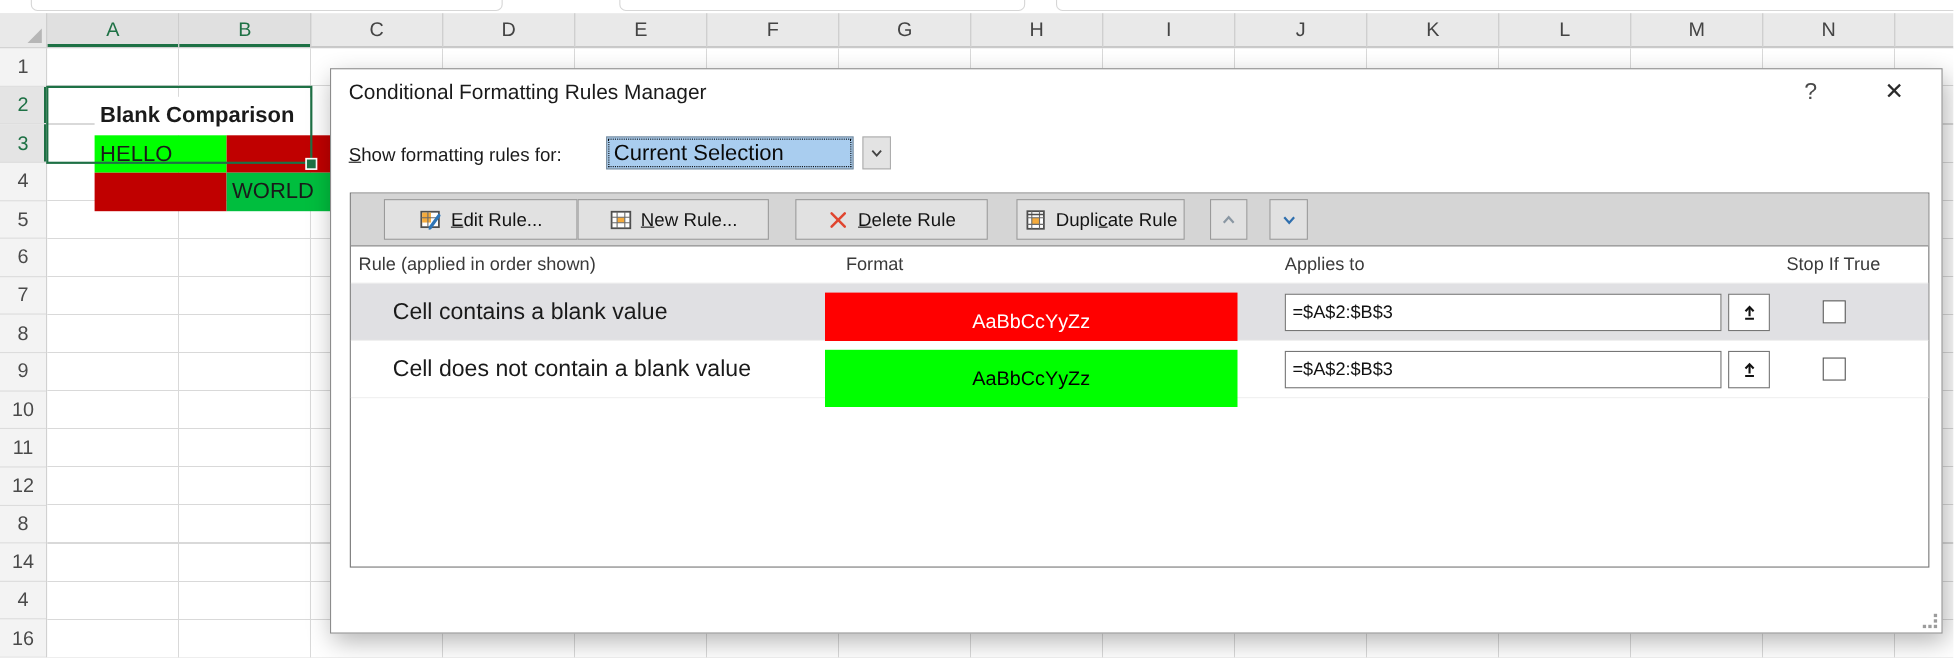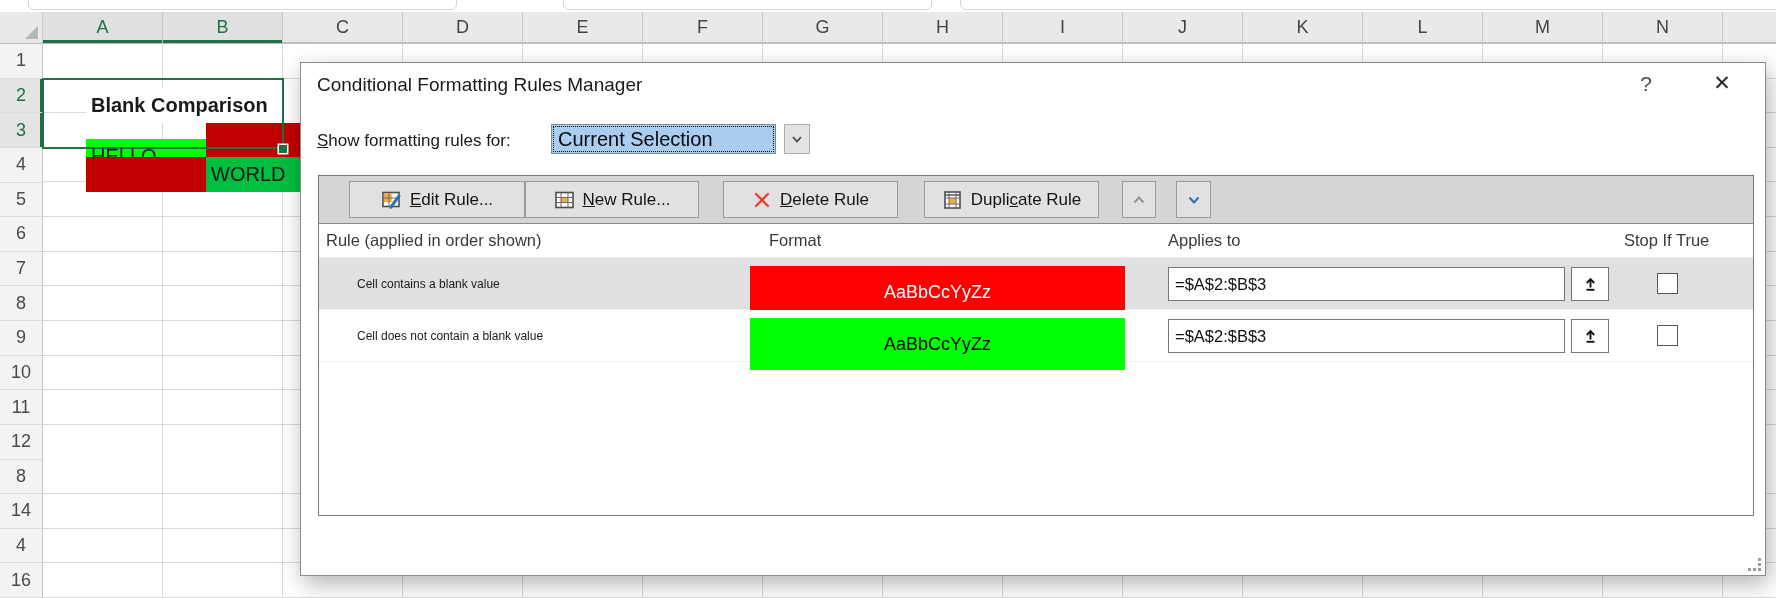--- a/index.html
+++ b/index.html
@@ -41,27 +41,27 @@
   .dlg-close { position:absolute; left:1404px; top:4px; width:34px; height:32px; display:flex; align-items:center; justify-content:center; font-size:21px; color:#2b2b2b; font-weight:300; cursor:default; }
   .show-label { position:absolute; left:16px; top:68px; font-size:17px; }
   .combo { position:absolute; left:250px; top:61px; width:225px; height:30px; background:#a9cdef; border:1px solid #7a8a99;
            outline:1px dotted #000; outline-offset:-3px; display:flex; align-items:center; padding-left:6px; font-size:20px; color:#0a0a0a; }
   .combo-arrow { position:absolute; left:483px; top:61px; width:26px; height:30px; background:#e3e3e3; border:1px solid #adadad; display:flex; align-items:center; justify-content:center; }
   .group { position:absolute; left:17px; top:112px; width:1436px; height:341px; border:1px solid #767676; background:#fff; }
   .toolbar { height:48px; background:#d5d5d5; border-bottom:1px solid #8a8a8a; display:flex; align-items:center; padding-left:12px; }
   .tbtn { height:37px; background:#e1e1e1; border:1px solid #9a9a9a; display:flex; align-items:center; justify-content:center; gap:8px; font-size:17px; color:#141414; cursor:default; }
   .tbtn u { text-decoration:underline; }
   .b-new  { width:174px; } .b-edit { width:176px; margin-left:18px; } .b-del { width:175px; margin-left:24px; }
-  .b-dup  { width:175px; margin-left:26px; } .b-up { width:34px; margin-left:23px; } .b-down { width:35px; margin-left:20px; }
+  .b-dup  { width:153px; margin-left:26px; } .b-up { width:34px; margin-left:23px; } .b-down { width:35px; margin-left:20px; }
   .list-head { height:34px; display:flex; align-items:center; font-size:16.5px; color:#3a3a3a; border-bottom:1px solid #e9e9e9; position:relative; }
   .h-rule { position:absolute; left:7px; } .h-format { position:absolute; left:450px; }
   .h-applies { position:absolute; left:849px; } .h-stop { position:absolute; left:1305px; }
   .rrow { height:52px; position:relative; border-bottom:1px solid #f0f0f0; background:#fff; }
   .rrow.sel { background:#e0e0e3; }
-  .r-name { position:absolute; left:38px; top:0; height:52px; display:flex; align-items:center; font-size:12px; }
+  .r-name { position:absolute; left:38px; top:0; height:52px; display:flex; align-items:center; font-size:21px; }
   .swatch { position:absolute; left:431px; top:8px; width:375px; height:52px; display:flex; align-items:center; justify-content:center; font-size:18px; }
   .ref-wrap { position:absolute; left:849px; top:9px; width:397px; height:34px; }
   .ref-input { width:100%; height:100%; border:1px solid #767676; background:#fff; font-family:"Liberation Sans",sans-serif; font-size:16.5px; padding:0 6px; color:#111; }
   .collapse-btn { position:absolute; left:1252px; top:9px; width:38px; height:34px; background:#fff; border:1px solid #767676; display:flex; align-items:center; justify-content:center; }
   .cb { position:absolute; left:1338px; top:15px; width:21px; height:21px; background:#fff; border:1.5px solid #565656; }
   .bottombar { position:absolute; left:0; top:461px; width:1464px; height:52px; background:#f0f0f0; border-top:1px solid #e0e0e0; }
   .okbtn, .closebtn, .applybtn { position:absolute; top:8px; height:38px; display:flex; align-items:center; justify-content:center; font-size:17px; cursor:default; }
   .okbtn   { left:1038px; width:124px; background:#e1e1e1; border:2px solid #0078d7; color:#111; }
   .closebtn{ left:1182px; width:123px; background:#e1e1e1; border:1px solid #adadad; color:#111; }
   .applybtn{ left:1327px; width:123px; background:#e3e3e3; border:1px solid #c9c9c9; color:#939393; }
@@ -116,21 +116,21 @@
       <div class="rowh">11</div>
       <div class="rowh">12</div>
       <div class="rowh">8</div>
       <div class="rowh">14</div>
       <div class="rowh">4</div>
       <div class="rowh">16</div>
     </div>
 
   <div class="grid">
     <div class="cell cell-a1">Blank Comparison</div>
-    <div class="cell cell-a2" style="background: rgb(0, 255, 0); margin-top: 16px;">HELLO</div>
+    <div class="cell cell-a2" style="background: rgb(0, 255, 0);">HELLO</div>
     <div class="cell cell-b2" style="background: rgb(192, 0, 0);"></div>
     <div class="cell cell-a3" style="background: rgb(192, 0, 0);"></div>
     <div class="cell cell-b3" style="background: rgb(0, 190, 62);">WORLD</div>
   </div>
   <div class="sel-rect"></div>
   <div class="fill-handle"></div>
 
   <div class="dialog">
     <div class="dlg-title">Conditional Formatting Rules Manager</div>
     <div class="dlg-help">?</div>

